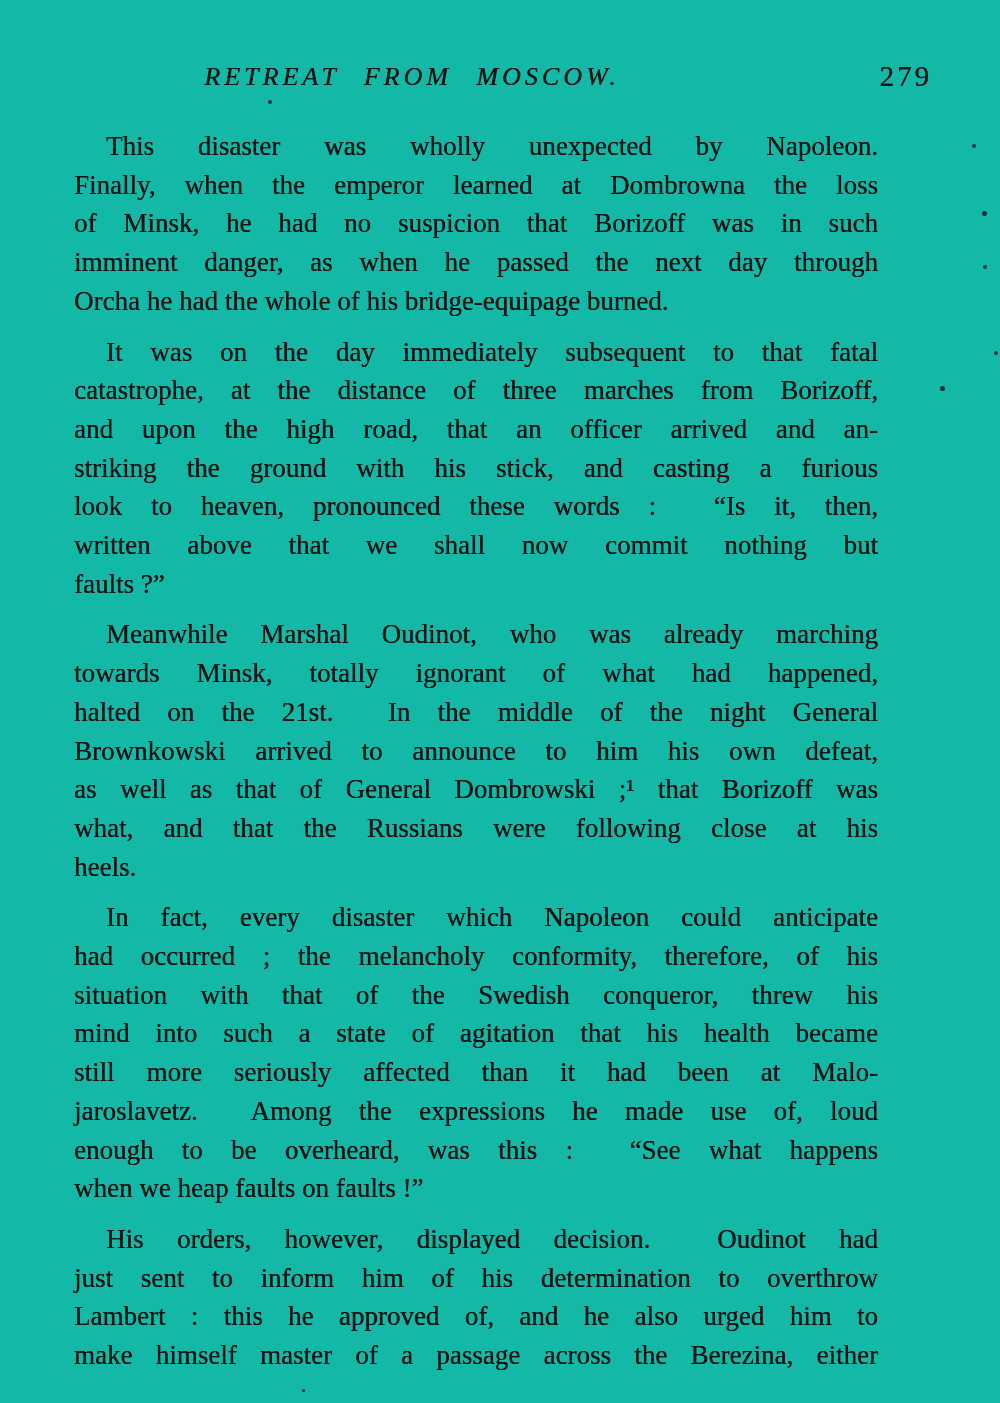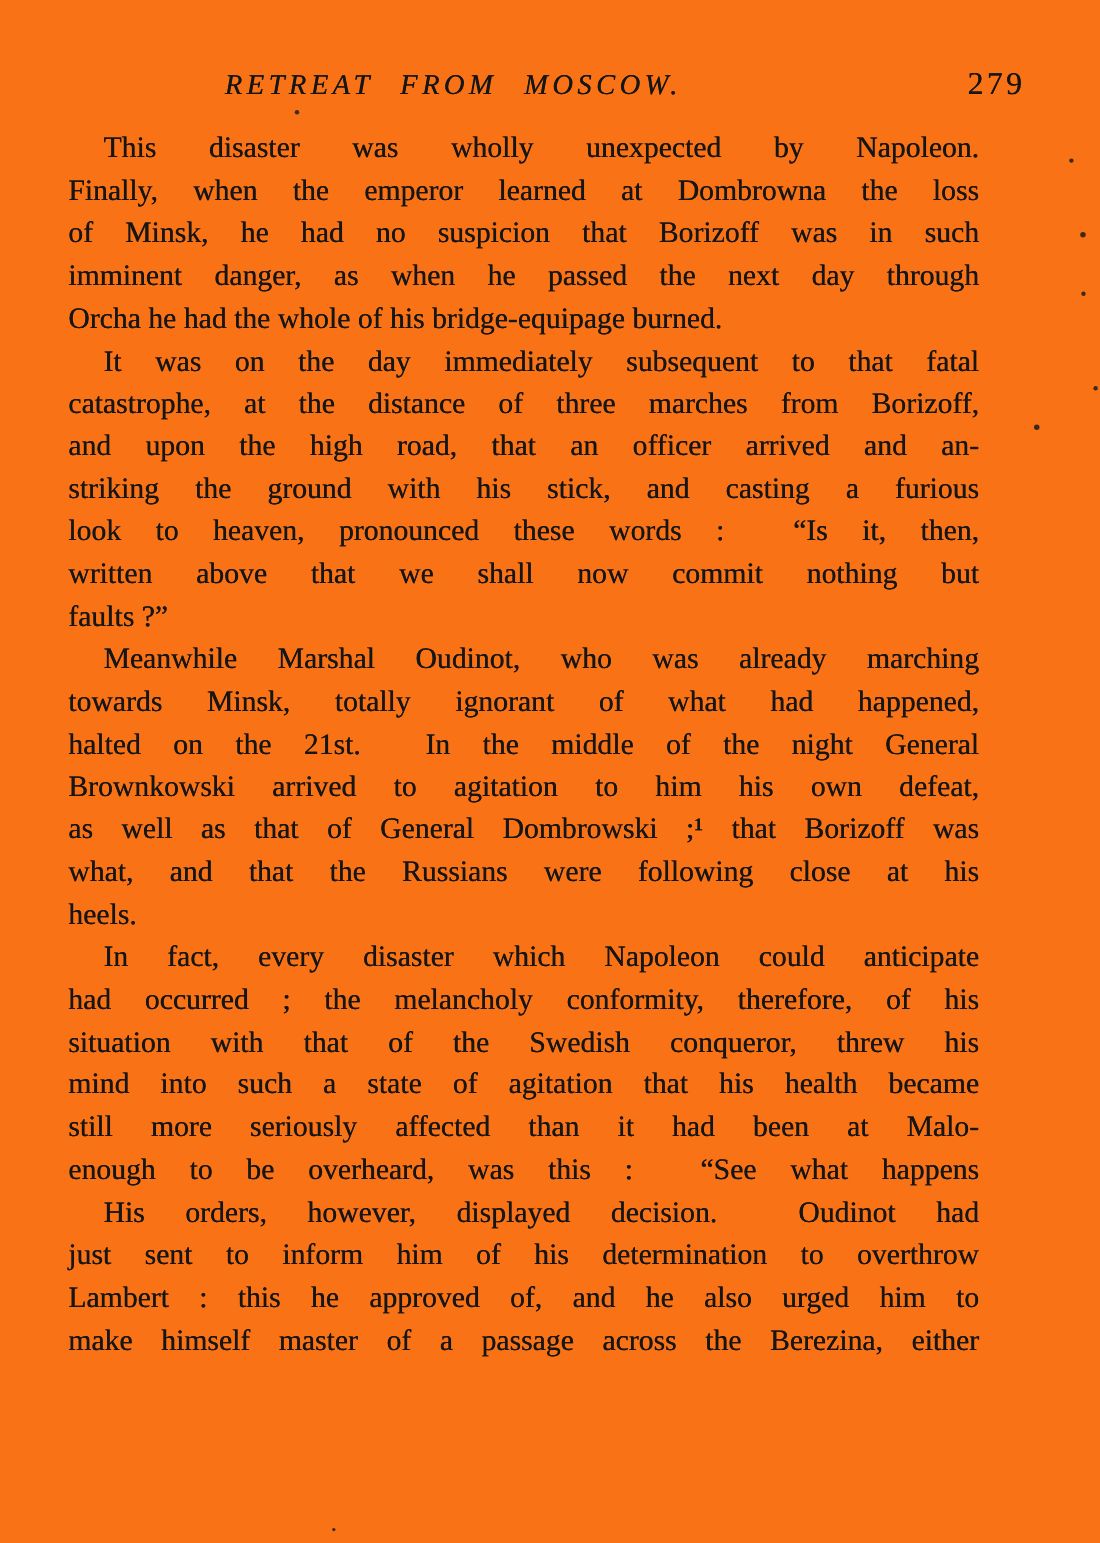--- a/index.html
+++ b/index.html
@@ -1,21 +1,21 @@
 <!DOCTYPE html>
 <html><head>
 <meta charset="utf-8">
 <style>
   html, body { margin: 0; padding: 0; background: #e8e8e8; }
   .page {
     position: relative;
     width: 1000px;
     height: 1403px;
     margin: 0 auto;
-    background: #f97316;
+    background: #14b8a6;
     overflow: hidden;
     font-family: "Liberation Serif", "DejaVu Serif", serif;
     color: #161616;
     text-shadow: 0.3px 0 0 currentColor; 
   }
   .running-header {
     position: absolute;
     left: 62px;
     top: 62px;
     width: 700px;
@@ -34,21 +34,21 @@
     letter-spacing: 3px;
   }
   .body-text {
     position: absolute;
     left: 62px;
     top: 115px;
     width: 828px;
     font-size: 27px;
     line-height: 38.7px;
   }
-  .paragraph { margin: 0; }
+  .paragraph { margin: 12px; }
   .line {
     text-align: justify;
     text-align-last: justify;
     white-space: pre-wrap;
   }
   .line.first { text-indent: 32px; }
   .line.last { text-align-last: left; }
   .footnote {
     position: absolute;
     left: 62px;
@@ -86,32 +86,34 @@
         <div class="line">and upon the high road, that an officer arrived and an-</div>
         <div class="line">striking the ground with his stick, and casting a furious</div>
         <div class="line">look to heaven, pronounced these words :  “Is it, then,</div>
         <div class="line">written above that we shall now commit nothing but</div>
         <div class="line last">faults ?”</div>
       </div>
       <div class="paragraph">
         <div class="line first">Meanwhile Marshal Oudinot, who was already marching</div>
         <div class="line">towards Minsk, totally ignorant of what had happened,</div>
         <div class="line">halted on the 21st.  In the middle of the night General</div>
-        <div class="line">Brownkowski arrived to agitation to him his own defeat,</div>
+        <div class="line">Brownkowski arrived to announce to him his own defeat,</div>
         <div class="line">as well as that of General Dombrowski ;¹ that Borizoff was</div>
         <div class="line">what, and that the Russians were following close at his</div>
         <div class="line last">heels.</div>
       </div>
       <div class="paragraph">
         <div class="line first">In fact, every disaster which Napoleon could anticipate</div>
         <div class="line">had occurred ; the melancholy conformity, therefore, of his</div>
         <div class="line">situation with that of the Swedish conqueror, threw his</div>
         <div class="line">mind into such a state of agitation that his health became</div>
         <div class="line">still more seriously affected than it had been at Malo-</div>
+        <div class="line">jaroslavetz.  Among the expressions he made use of, loud</div>
         <div class="line">enough to be overheard, was this :  “See what happens</div>
+        <div class="line last">when we heap faults on faults !”</div>
       </div>
       <div class="paragraph">
         <div class="line first">His orders, however, displayed decision.  Oudinot had</div>
         <div class="line">just sent to inform him of his determination to overthrow</div>
         <div class="line">Lambert : this he approved of, and he also urged him to</div>
         <div class="line">make himself master of a passage across the Berezina, either</div>
       </div>
     </div>
 
 <div class="speck" style="left: 268px; top: 100px; width: 4px; height: 4px;"></div>

